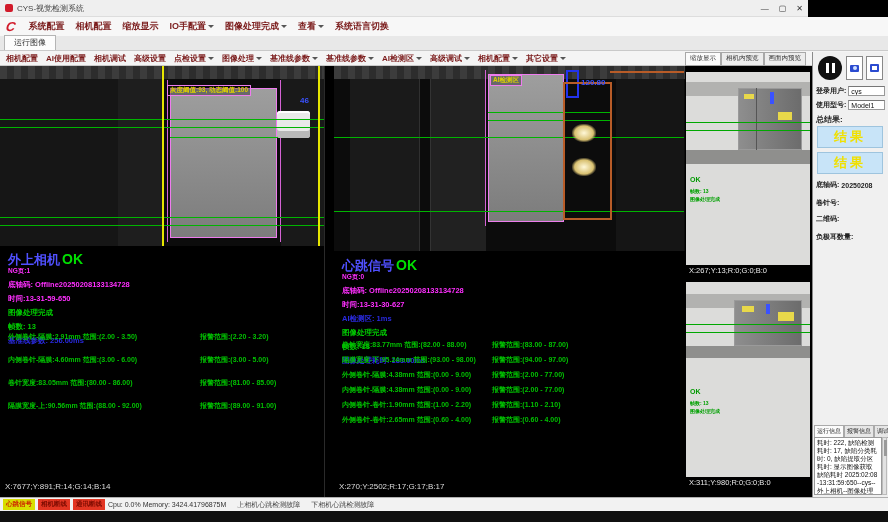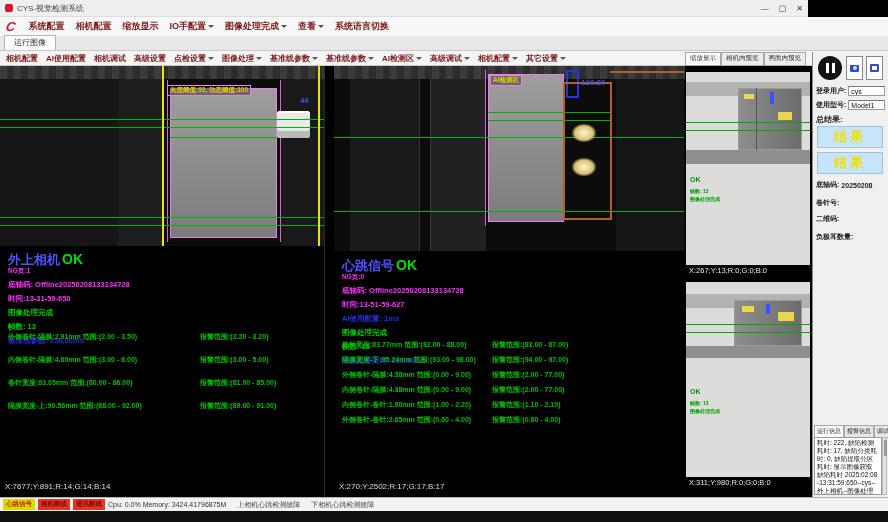--- a/index.html
+++ b/index.html
@@ -293,22 +293,22 @@
       <div class="oline-h" style="left:276px;top:5px;width:74px;"></div>
       <div class="blob" style="left:238px;top:58px;width:24px;height:18px;"></div>
       <div class="blob" style="left:238px;top:92px;width:24px;height:18px;"></div>
       <div class="thresh-label" style="left:156px;top:9px;">AI检测区</div>
       <div class="blue-val" style="left:247px;top:12px;">120.80</div>
     </div>
     <div class="overlay">
       <span class="cam-title">心跳信号</span><span class="ok-text">OK</span>
       <div class="ng-page">NG页:0</div>
       <div class="oline mag">底轴码: Offline20250208133134728</div>
-      <div class="oline mag">时间:13-51-59-627</div>
-      <div class="oline blu">AI使用配置: 1ms</div>
+      <div class="oline mag">时间:13-31-30-627</div>
+      <div class="oline blu">AI检测区: 1ms</div>
       <div class="oline grn">图像处理完成</div>
       <div class="oline grn">帧数: 13</div>
       <div class="oline blu">图像处理耗时: 183.00ms</div>
     </div>
     <div class="meas">
       <div class="meas-row">
           <span class="m">卷针宽度:83.77mm 范围:(82.00 - 88.00)</span>
           <span class="a">报警范围:(83.00 - 87.00)</span>
         </div>
       <div class="meas-row">

